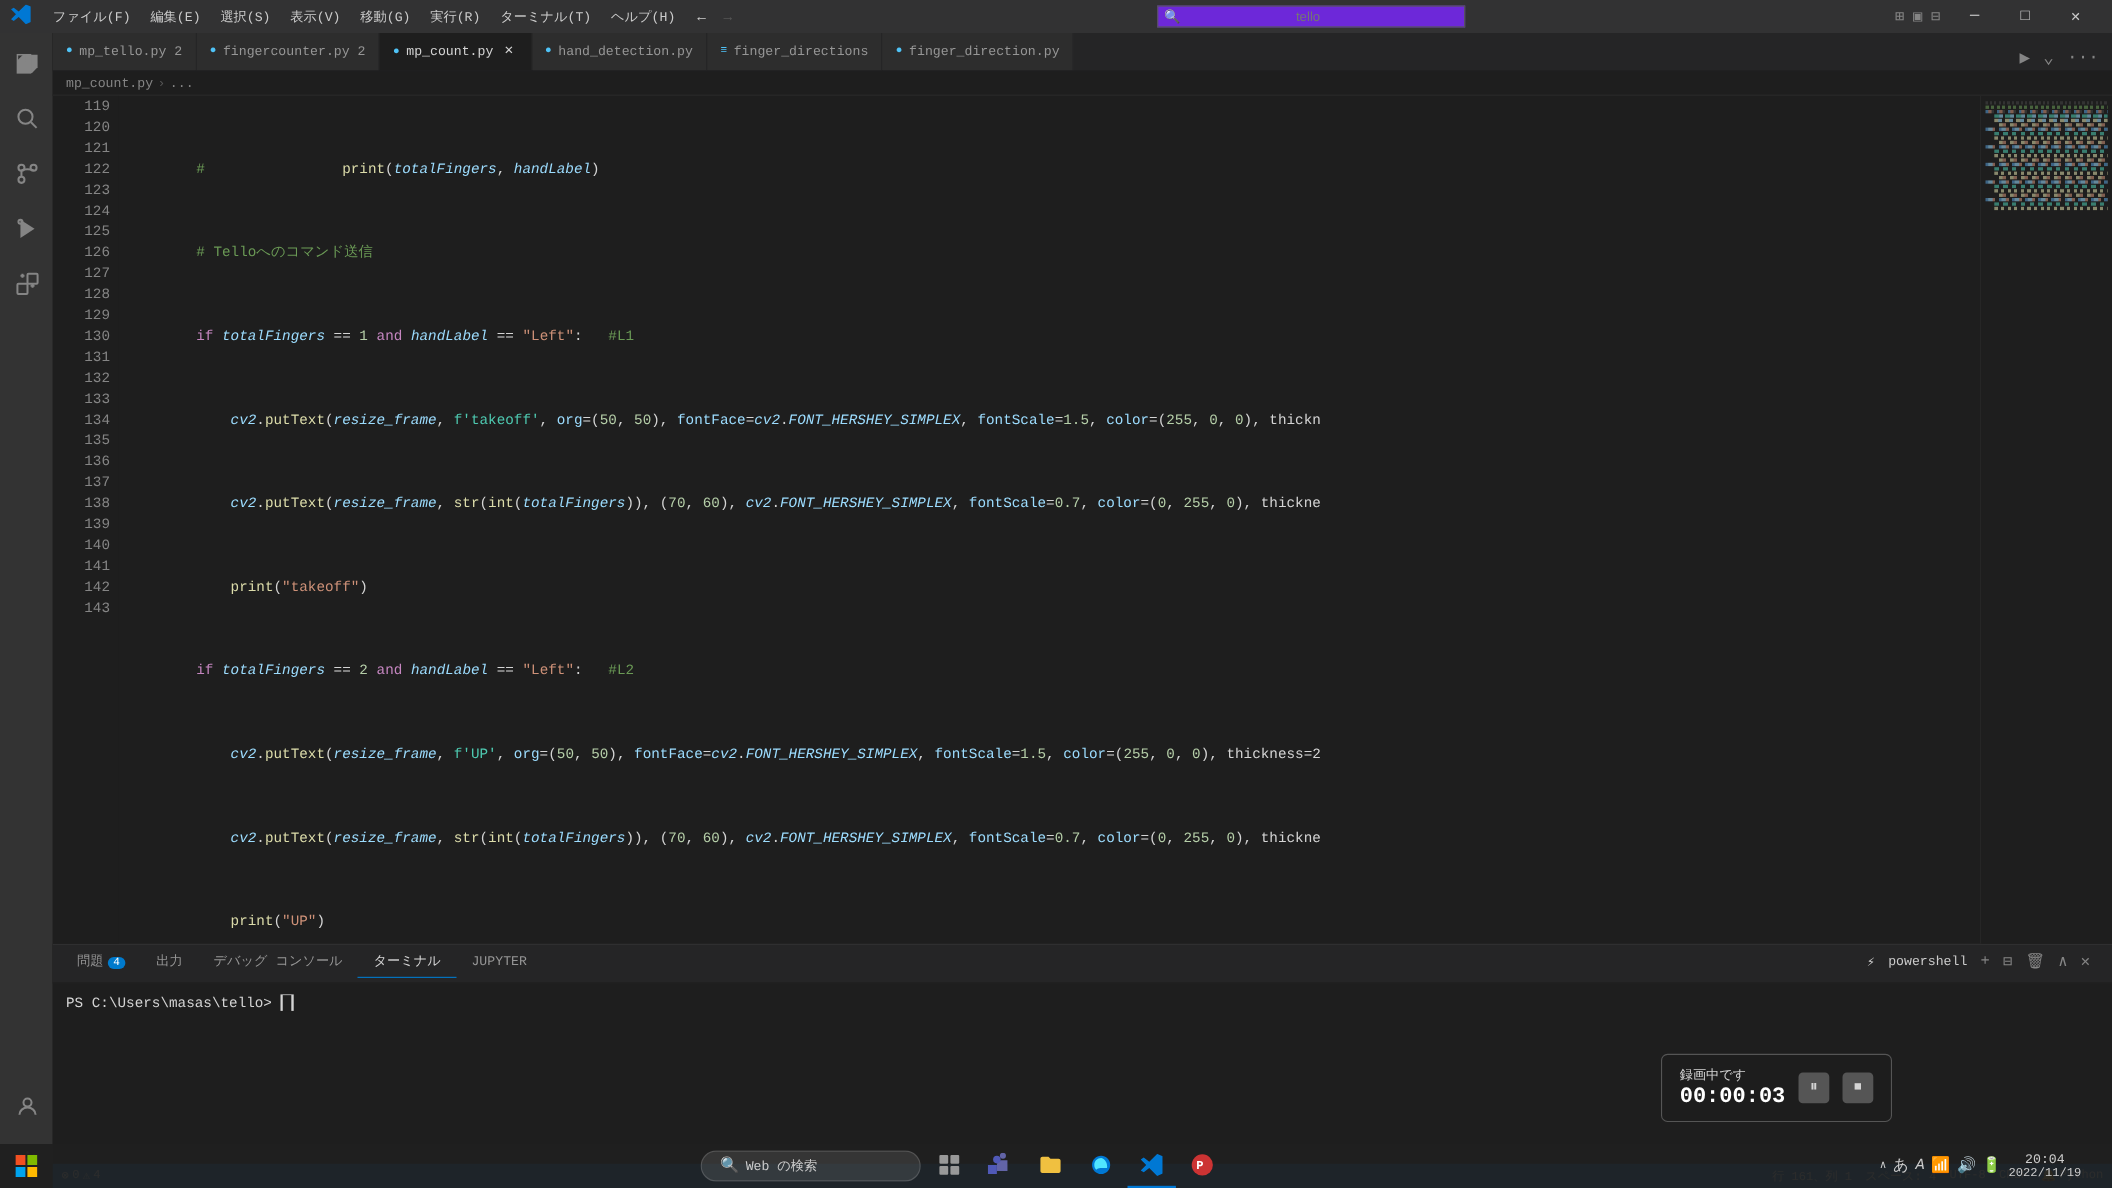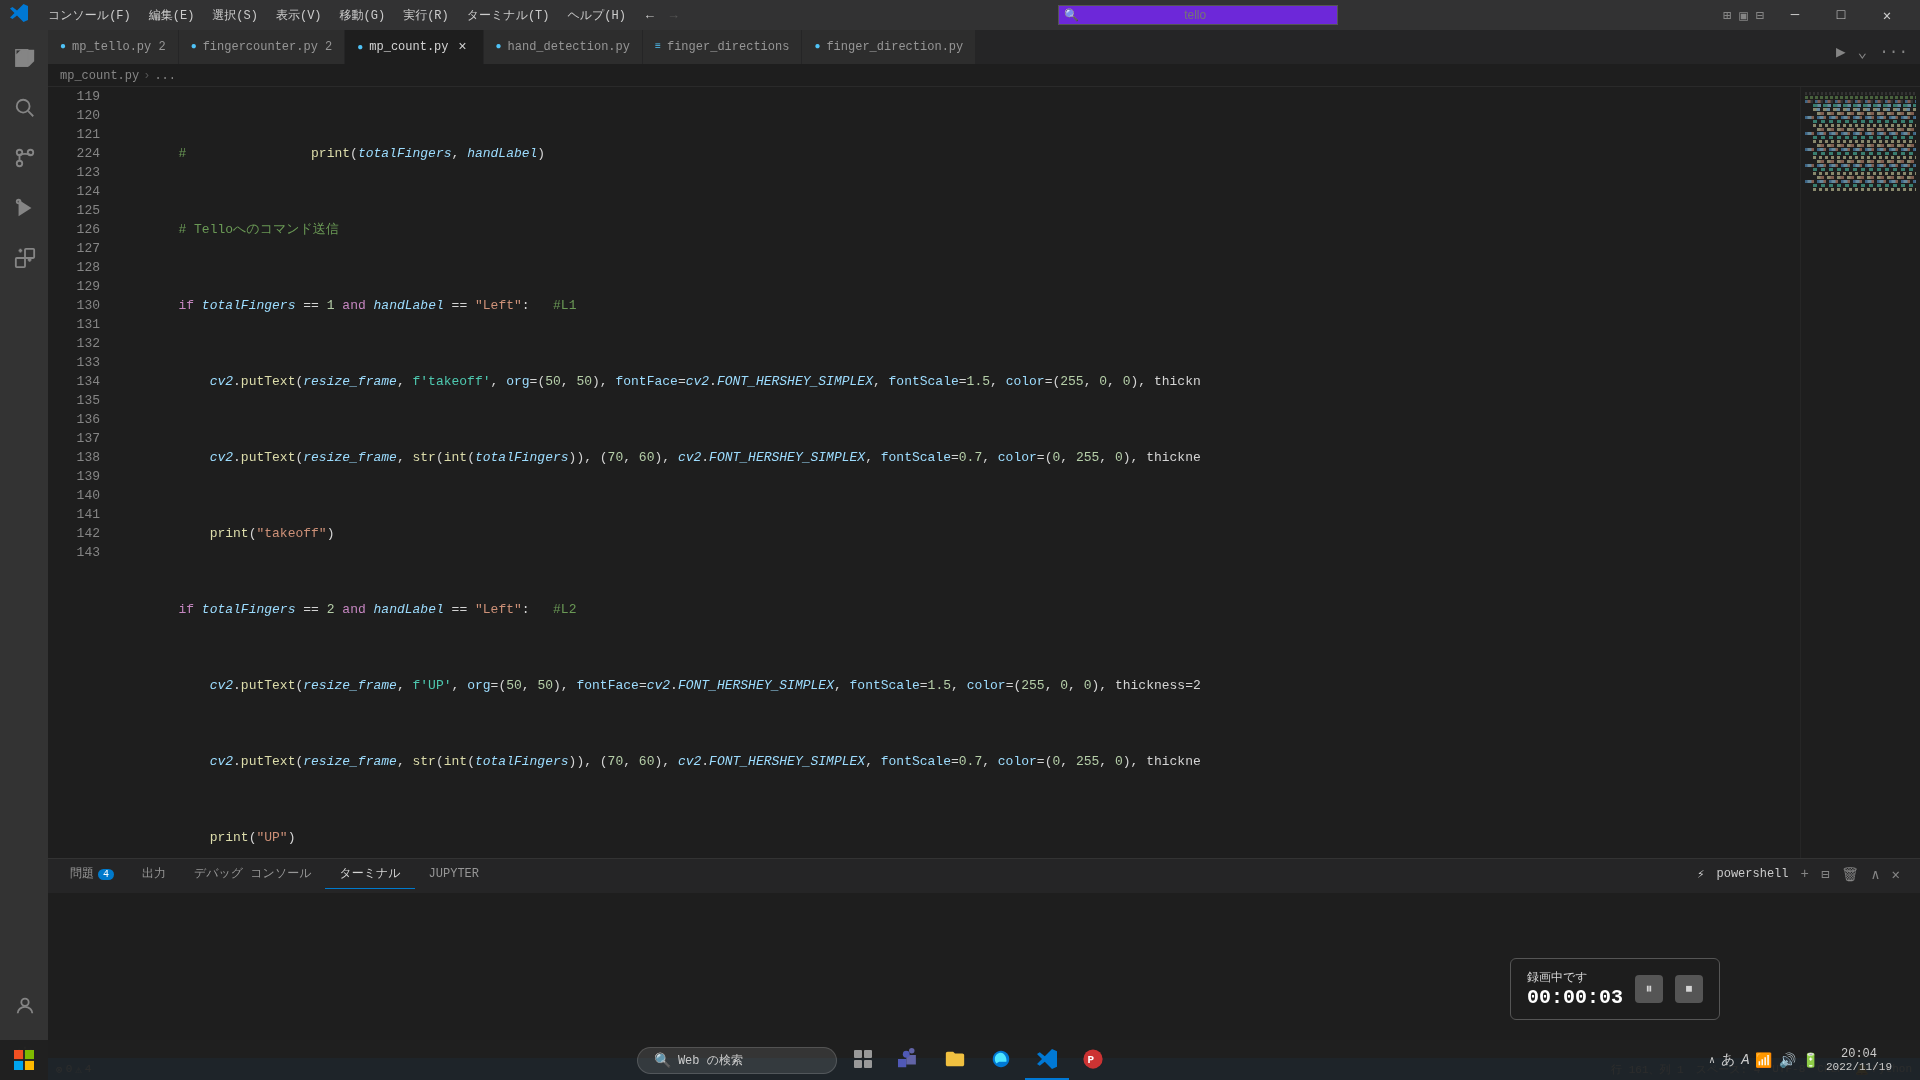--- a/index.html
+++ b/index.html
@@ -407,21 +407,21 @@
 </head>
 <body>
 
 <div id="titlebar">
   <span class="app-icon">
     <svg width="18" height="18" viewBox="0 0 18 18">
         <path fill="#0078d4" d="M13.5 0L7 6.5 2.5 3 0 4.5l4.5 4.5L0 13.5 2.5 15 7 11.5l6.5 6.5L18 16V2z"></path>
       </svg>
   </span>
   <div class="menu-items">
-    <span>コンソール(F)</span>
+    <span>ファイル(F)</span>
     <span>編集(E)</span>
     <span>選択(S)</span>
     <span>表示(V)</span>
     <span>移動(G)</span>
     <span>実行(R)</span>
     <span>ターミナル(T)</span>
     <span>ヘルプ(H)</span>
   </div>
   <span style="color:#ccc;cursor:pointer;padding:0 4px;">←</span>
   <span style="color:#555;cursor:pointer;padding:0 4px;">→</span>
@@ -535,21 +535,21 @@
       <span>mp_count.py</span>
       <span style="color:#555;">›</span>
       <span>...</span>
     </div>
 
     <div id="code-editor">
       <div id="line-numbers">
         <span class="line-num-cell">119</span>
         <span class="line-num-cell">120</span>
         <span class="line-num-cell">121</span>
-        <span class="line-num-cell">224</span>
+        <span class="line-num-cell">122</span>
         <span class="line-num-cell">123</span>
         <span class="line-num-cell">124</span>
         <span class="line-num-cell">125</span>
         <span class="line-num-cell">126</span>
         <span class="line-num-cell">127</span>
         <span class="line-num-cell">128</span>
         <span class="line-num-cell">129</span>
         <span class="line-num-cell">130</span>
         <span class="line-num-cell">131</span>
         <span class="line-num-cell">132</span>
@@ -691,20 +691,25 @@
             <span style="font-size:12px; color:#ccc;">⚡</span>
             <span style="font-size:12px; color:#ccc;">powershell</span>
             <span>+</span>
             <span>⊟</span>
             <span>🗑</span>
             <span>∧</span>
             <span>✕</span>
           </div>
         </div>
       </div>
+      <div id="panel-content">
+        <div class="terminal-line">
+          <span>PS C:\Users\masas\tello&gt; </span><span style="background:#d4d4d4; color:#1e1e1e; padding:0 2px;">█</span>
+        </div>
+      </div>
     </div>
 
     <div id="status-bar">
       <div class="status-left">
         <div class="status-item">
           <span>⊗</span>
           <span class="error-count">0</span>
           <span>⚠</span>
           <span class="warning-count">4</span>
         </div>

